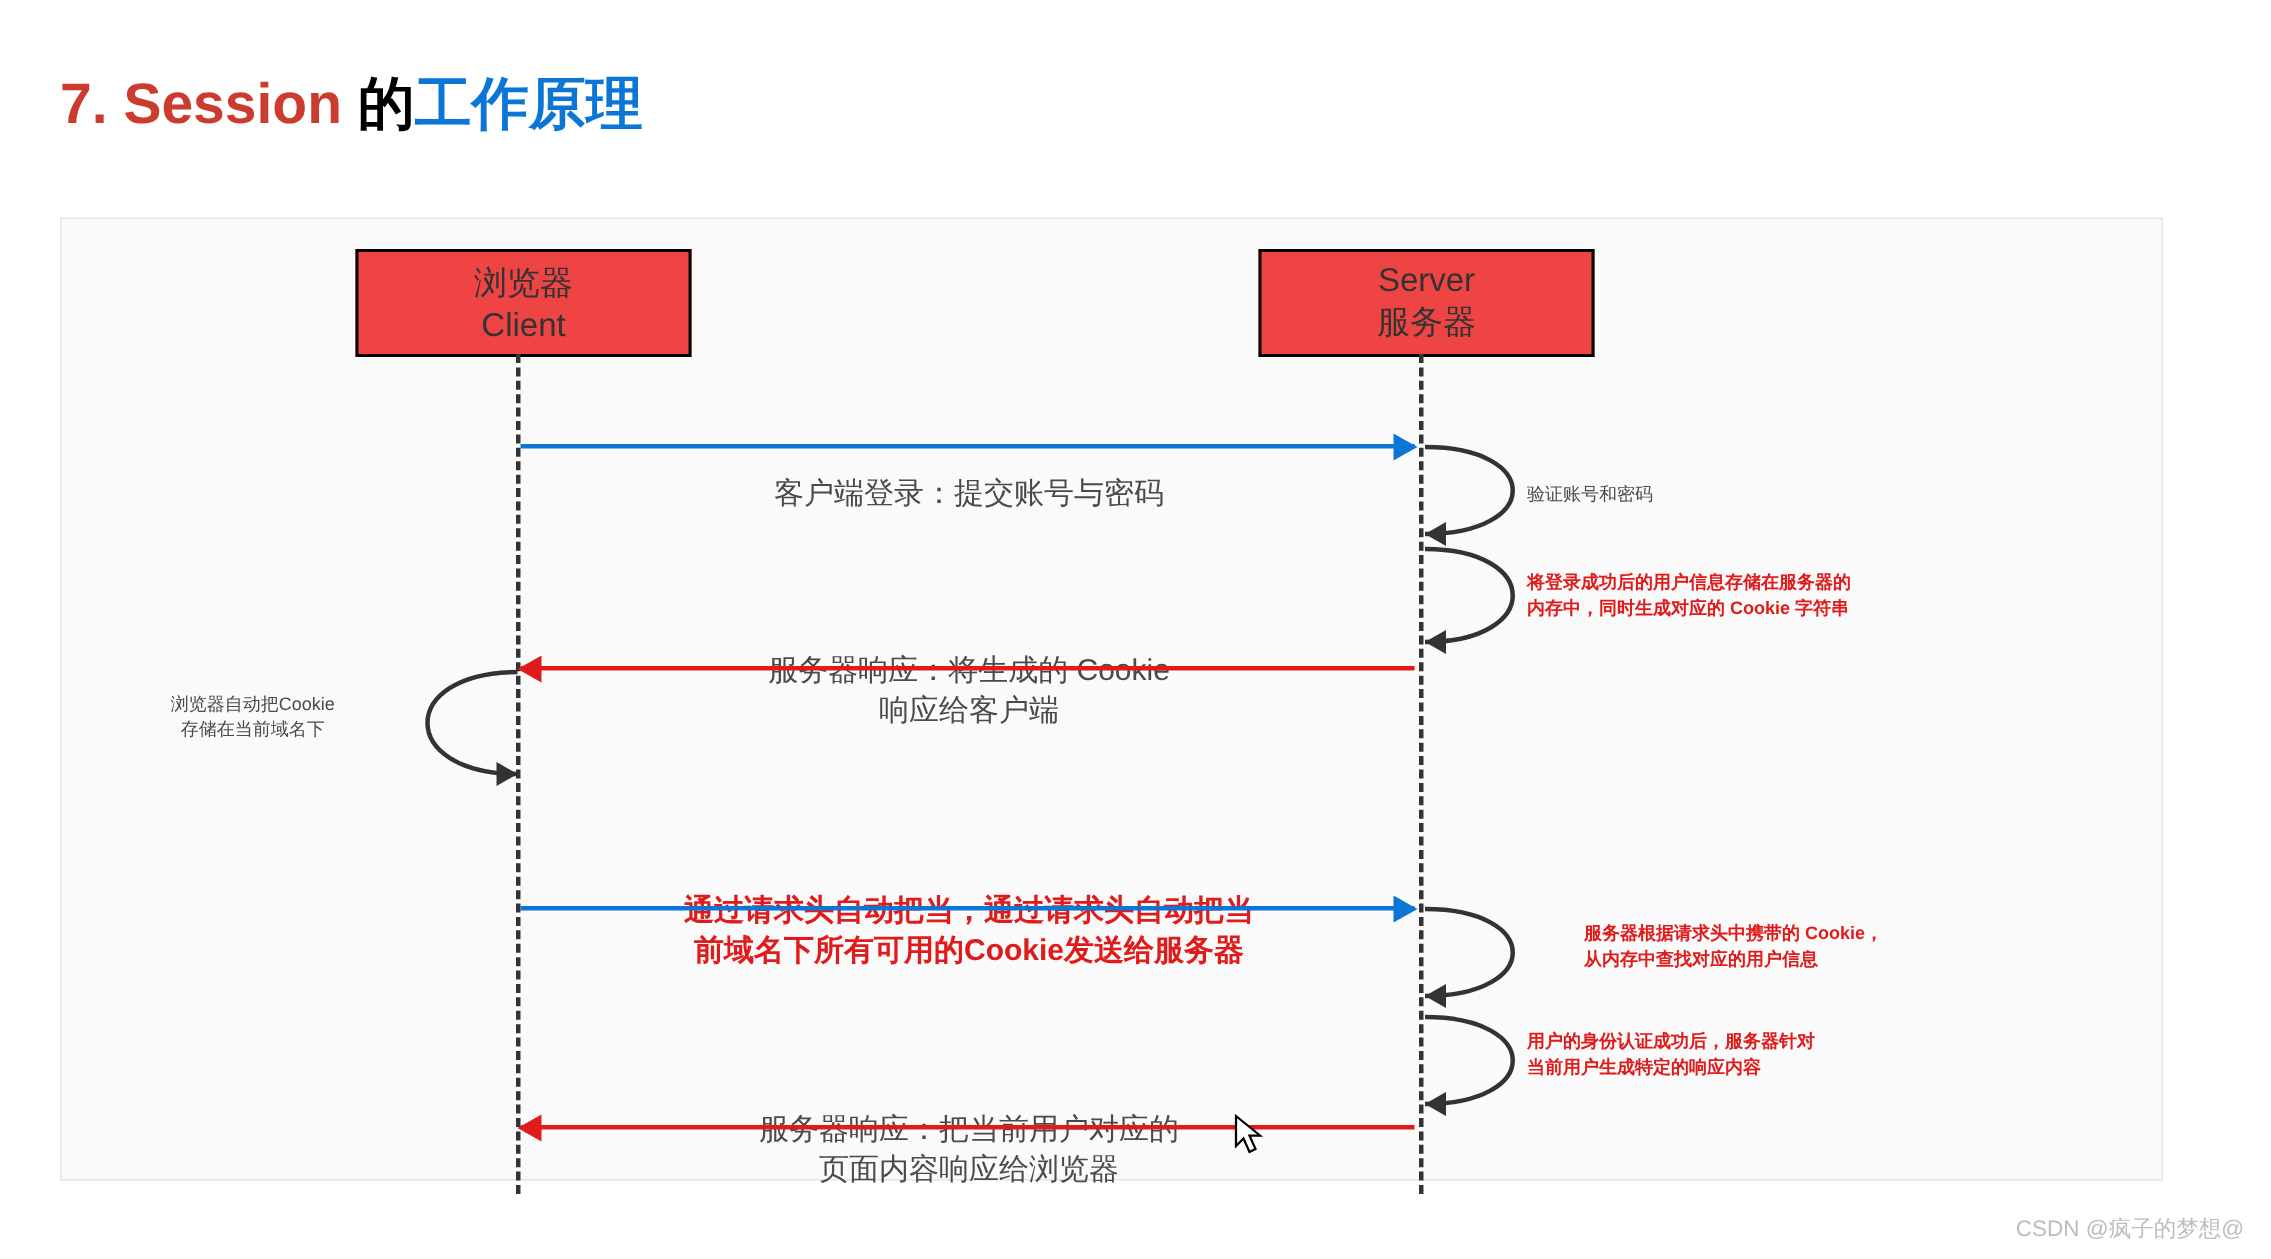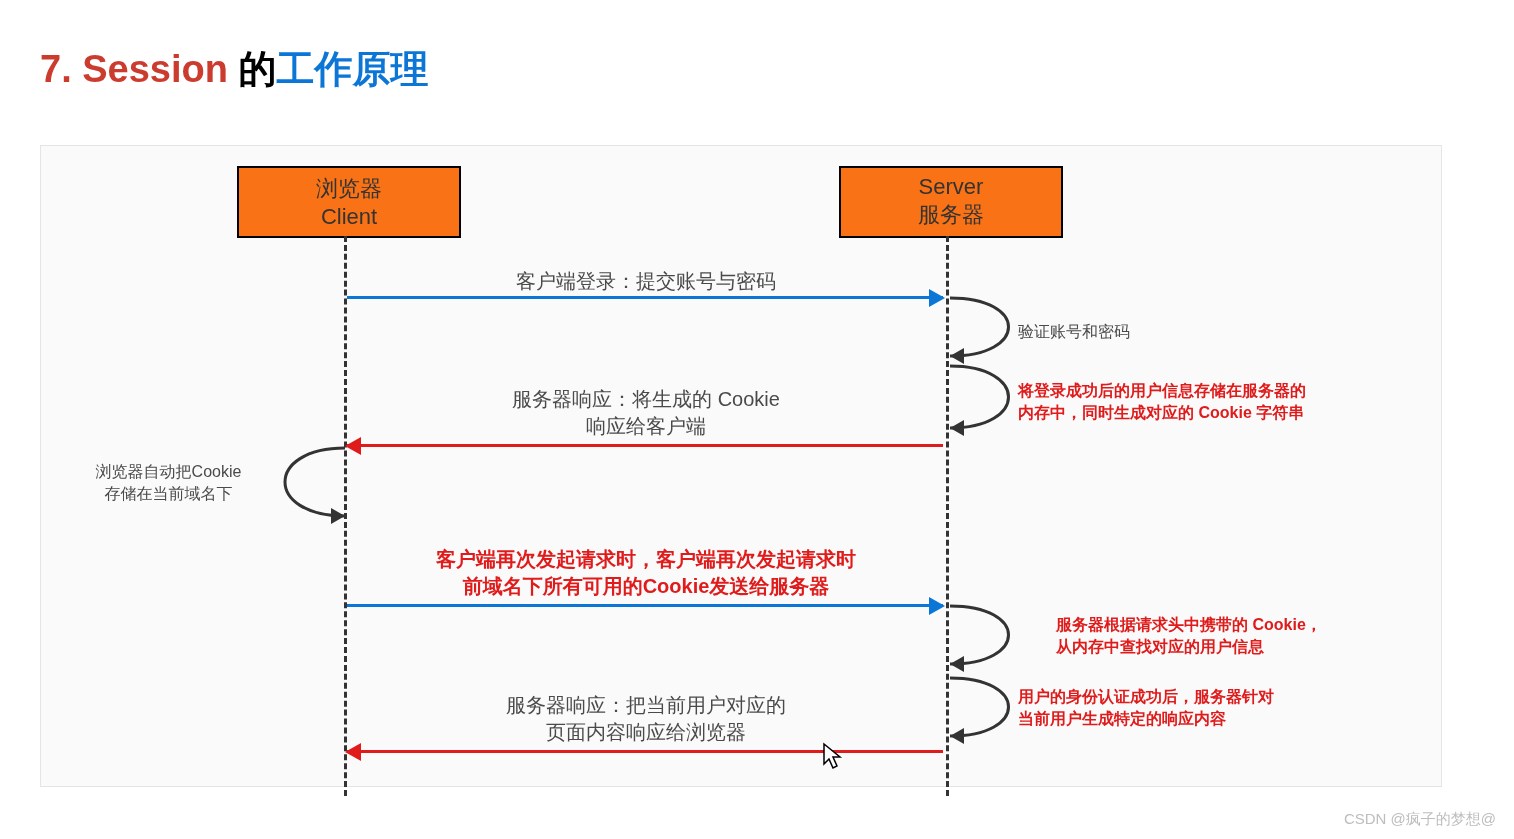--- a/index.html
+++ b/index.html
@@ -3,31 +3,31 @@
 <meta charset="utf-8">
 <style>
   html,body{margin:0;padding:0;background:#fff;font-family:"Microsoft YaHei","Heiti SC","PingFang SC",Arial,sans-serif;}
   .page{position:relative;width:1514px;height:839px;}
   .title{position:absolute;left:40px;top:44px;font-size:38px;font-weight:700;}
   .title .t-num{color:#cc3c2e;}
   .title .t-sess{color:#cc3c2e;}
   .title .t-de{color:#000;}
   .title .t-work{color:#0b76d6;}
   .frame{position:absolute;left:40px;top:145px;width:1400px;height:640px;background:#fafafa;border:1px solid #e5e5e5;}
-  .participant{position:absolute;border:2px solid #000;background:#f97316;text-align:center;font-size:22px;color:#333;padding:6px 0;}
+  .participant{position:absolute;border:2px solid #000;background:#ef4444;text-align:center;font-size:22px;color:#333;padding:6px 0;}
   .lifeline{position:absolute;width:0;border-left:3px dashed #333;}
   .arrow{position:absolute;height:3px;}
   .arrow .head{position:absolute;top:-7px;width:0;height:0;border-top:9px solid transparent;border-bottom:9px solid transparent;}
   .arrow .head.right{right:-2px;}
   .arrow .head.left{left:-2px;}
-  .msg{position:absolute;font-size:20px;color:#4a4a4a;text-align:center;line-height:1.35;}
+  .msg{position:absolute;font-size:20px;color:#4a4a4a;text-align:center;line-height:1.35;margin-top:48px;}
   .msg.red{color:#e01b1b;font-weight:700;}
   .self-loop{position:absolute;}
   .self-loop svg{display:block;}
-  .self-label{position:absolute;font-size:16px;color:#4a4a4a;line-height:1.4;}
+  .self-label{position:absolute;font-size:12px;color:#4a4a4a;line-height:1.4;}
   .self-label.red{color:#e01b1b;font-weight:600;}
   .watermark{position:absolute;right:18px;bottom:10px;color:#bdbdbd;font-size:15px;}
   .cursor{position:absolute;width:22px;height:28px;}
 </style>
 </head>
 <body>
 
 <div class="page">
 
   <div class="title">
@@ -85,21 +85,21 @@
           <path d="M90 2 C 10 2 10 70 90 70" fill="none" stroke="#333" stroke-width="3"></path>
           <polygon points="90,70 76,62 76,78" fill="#333"></polygon>
         </svg>
     </div>
     <div class="self-label" style="left:20px;top:315px;width:215px;text-align:center;">
       <span>浏览器自动把Cookie</span><br>
       <span>存储在当前域名下</span>
     </div>
 
     <div class="msg red" style="left:305px;top:400px;width:600px;">
-      <span>客户端再次发起请求时，客户端再次发起请求时</span><br>
+      <span>通过请求头自动把当，通过请求头自动把当</span><br>
       <span>前域名下所有可用的Cookie发送给服务器</span>
     </div>
     <div class="arrow" style="left:306px;top:458px;width:596px;background:#0b76d6;">
       <div class="head right" style="border-left:16px solid #0b76d6;"></div>
     </div>
 
     <div class="self-loop" style="left:907px;top:458px;">
       <svg width="100" height="70" viewBox="0 0 100 70">
           <path d="M2 2 C 80 2 80 60 2 60" fill="none" stroke="#333" stroke-width="3"></path>
           <polygon points="2,60 16,52 16,68" fill="#333"></polygon>

